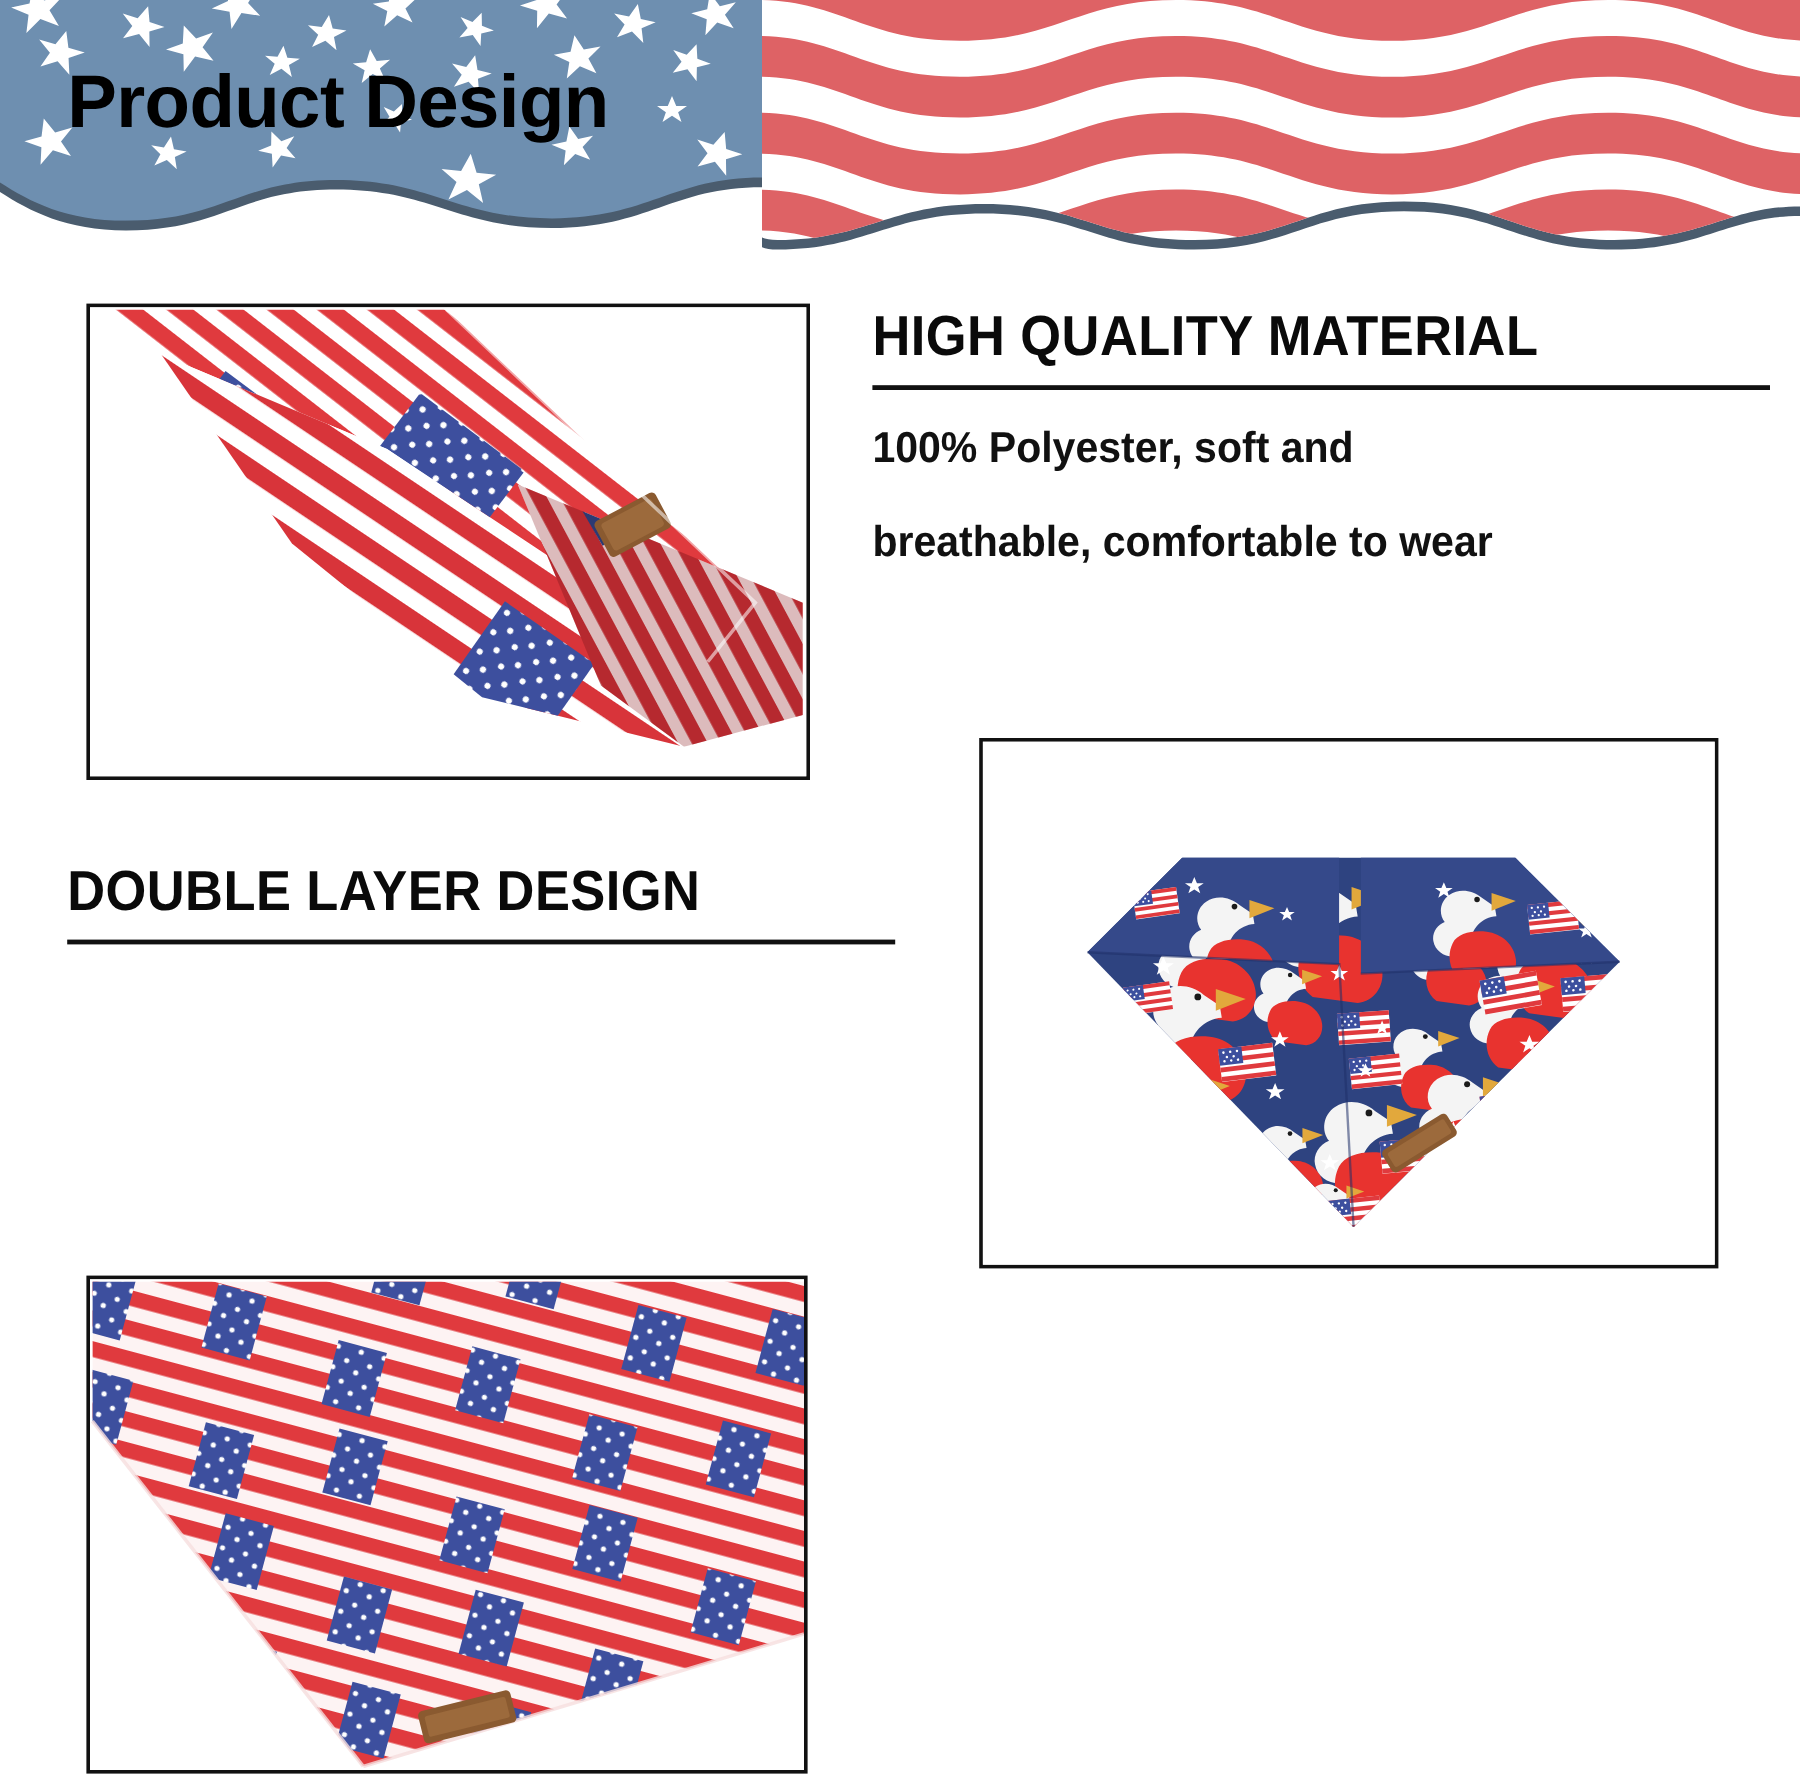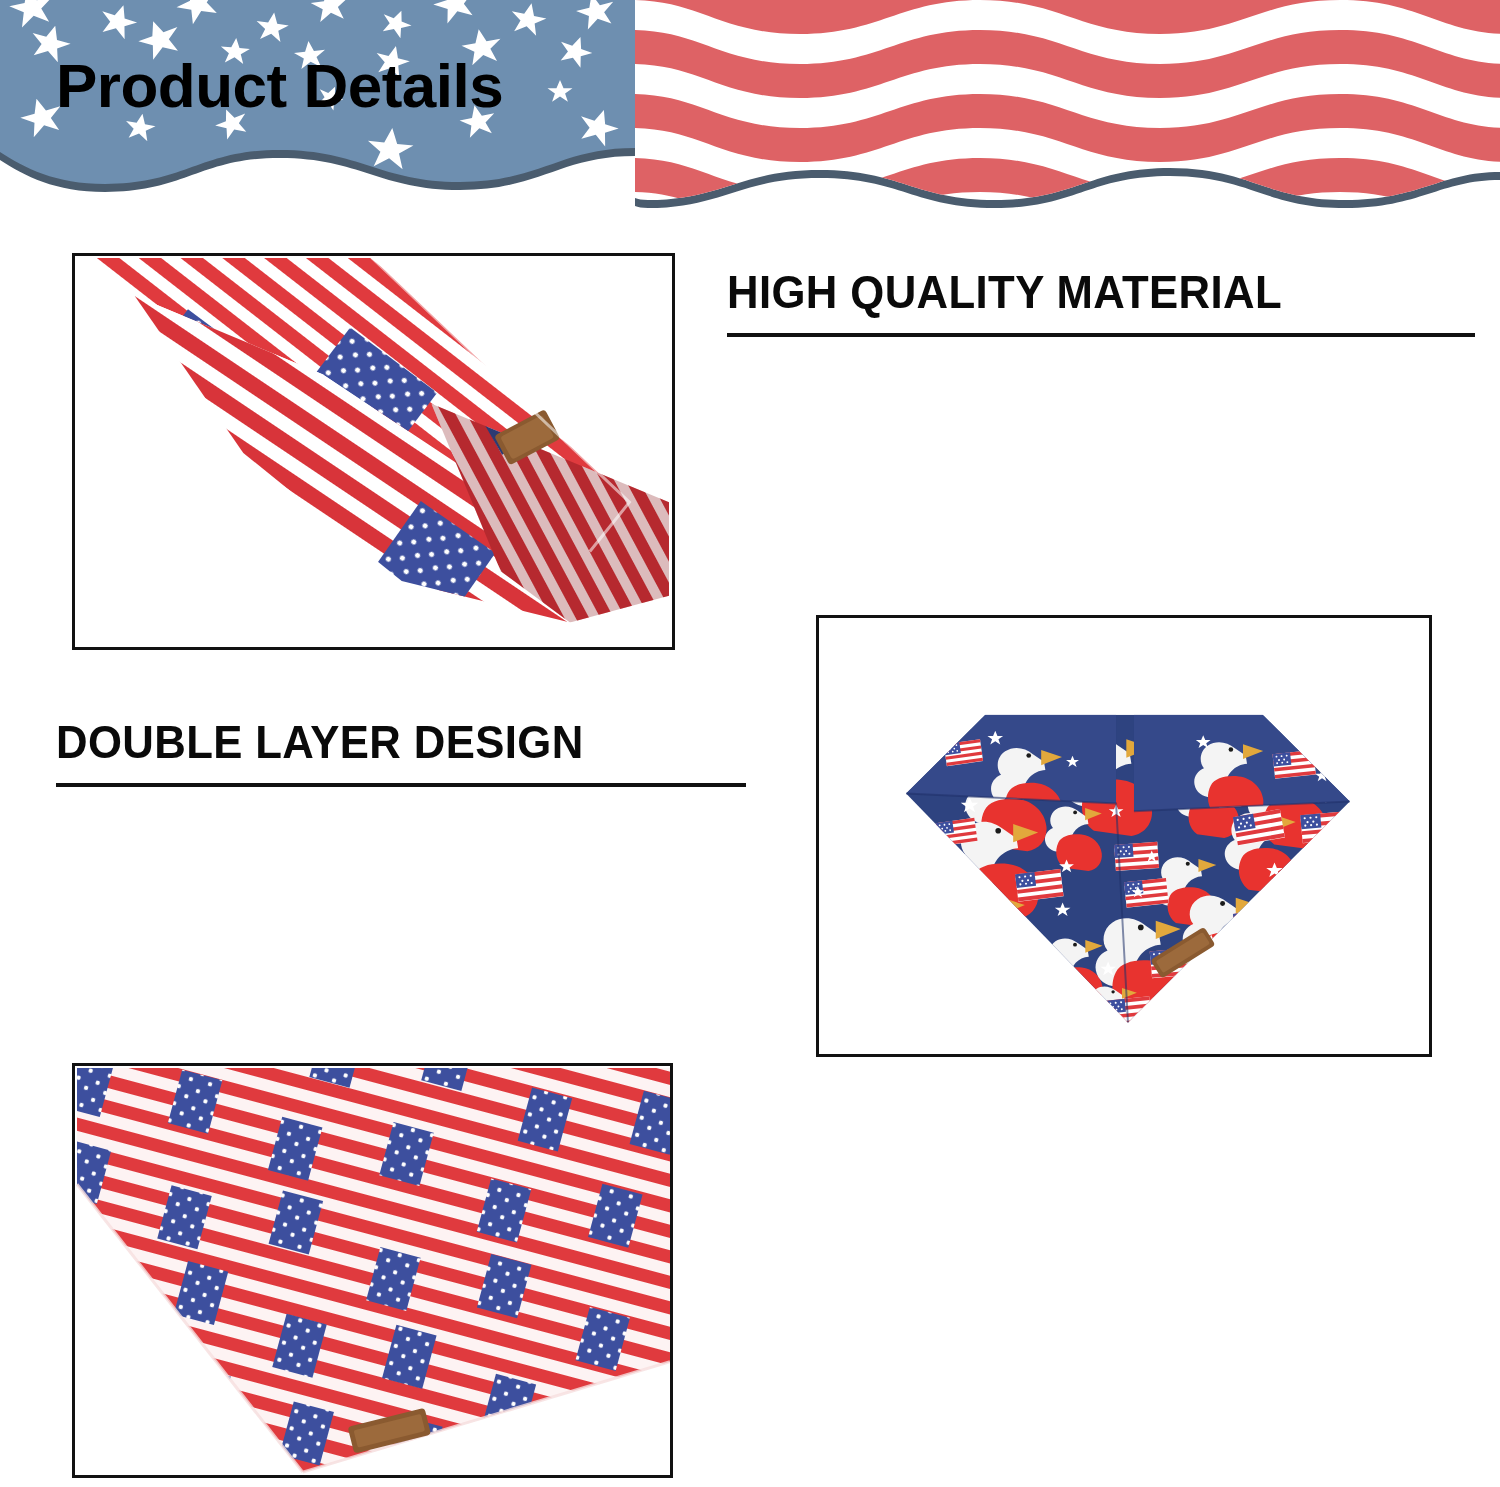--- a/index.html
+++ b/index.html
@@ -76,21 +76,21 @@
     font-size: 36px;
     color: #111111;
     white-space: nowrap;
     line-height: 1.0;
     margin-bottom: 42px;
     transform: scaleX(0.95);
     transform-origin: left center;
   }
   .tb-line:last-child { margin-bottom: 0; }
 
-  #block-material  { left: 727px; top: 268px;  width: 748px; }
+  #block-material  { left: 727px; top: 256px;  width: 748px; }
   #block-double    { left: 56px;  top: 718px;  width: 690px; }
   #block-patterns  { left: 700px; top: 1140px; width: 790px; }
 </style>
 </head>
 <body>
 
 <div id="page">
 
   <div id="banner">
     <svg viewBox="0 0 1500 215" preserveAspectRatio="none">
@@ -212,21 +212,21 @@
         <rect x="630" y="0" width="880" height="215" fill="#ffffff"></rect>
         <g fill="#de6265">
           <path d="M630,-34 C700,-34 720,0 800,0 C880,0 900,-34 980,-34 C1060,-34 1080,0 1160,0 C1240,0 1260,-34 1340,-34 C1420,-34 1440,0 1510,0 L1510,34 C1440,34 1420,0 1340,0 C1260,0 1240,34 1160,34 C1080,34 1060,0 980,0 C900,0 880,34 800,34 C720,34 700,0 630,0 Z"></path>
           <path d="M630,30 C700,30 720,64 800,64 C880,64 900,30 980,30 C1060,30 1080,64 1160,64 C1240,64 1260,30 1340,30 C1420,30 1440,64 1510,64 L1510,98 C1440,98 1420,64 1340,64 C1260,64 1240,98 1160,98 C1080,98 1060,64 980,64 C900,64 880,98 800,98 C720,98 700,64 630,64 Z"></path>
           <path d="M630,94 C700,94 720,128 800,128 C880,128 900,94 980,94 C1060,94 1080,128 1160,128 C1240,128 1260,94 1340,94 C1420,94 1440,128 1510,128 L1510,162 C1440,162 1420,128 1340,128 C1260,128 1240,162 1160,162 C1080,162 1060,128 980,128 C900,128 880,162 800,162 C720,162 700,128 630,128 Z"></path>
           <path d="M630,158 C700,158 720,192 800,192 C880,192 900,158 980,158 C1060,158 1080,192 1160,192 C1240,192 1260,158 1340,158 C1420,158 1440,192 1510,192 L1510,226 C1440,226 1420,192 1340,192 C1260,192 1240,226 1160,226 C1080,226 1060,192 980,192 C900,192 880,226 800,226 C720,226 700,192 630,192 Z"></path>
         </g>
       </g>
     </svg>
 
-    <div id="banner-title">Product Details</div>
+    <div id="banner-title">Product Design</div>
   </div>
 
   <div class="photo-frame" id="photo-folded">
     <svg viewBox="0 0 603 397" preserveAspectRatio="none">
       <defs>
         <clipPath id="foldTop">
           <path d="M8,2 L300,2 L560,250 L520,300 L250,120 L60,40 Z"></path>
         </clipPath>
         <clipPath id="foldBot">
           <path d="M60,40 L250,120 L560,330 L500,372 L330,330 L170,200 Z"></path>
@@ -494,20 +494,24 @@
       <g transform="rotate(-14 318 372)">
         <rect x="278" y="356" width="80" height="28" rx="4" fill="#8a5a30"></rect>
         <rect x="283" y="361" width="70" height="18" rx="2" fill="#9c6a3c"></rect>
       </g>
     </svg>
   </div>
 
   <div class="text-block" id="block-material">
     <div class="tb-heading">HIGH QUALITY MATERIAL</div>
     <div class="tb-rule"></div>
+    <div class="tb-lines">
+      <div class="tb-line">100% Polyester, soft and</div>
+      <div class="tb-line">breathable, comfortable to wear</div>
+    </div>
   </div>
 
   <div class="text-block" id="block-double">
     <div class="tb-heading">DOUBLE LAYER DESIGN</div>
     <div class="tb-rule"></div>
   </div>
 
 
 </div>
 

